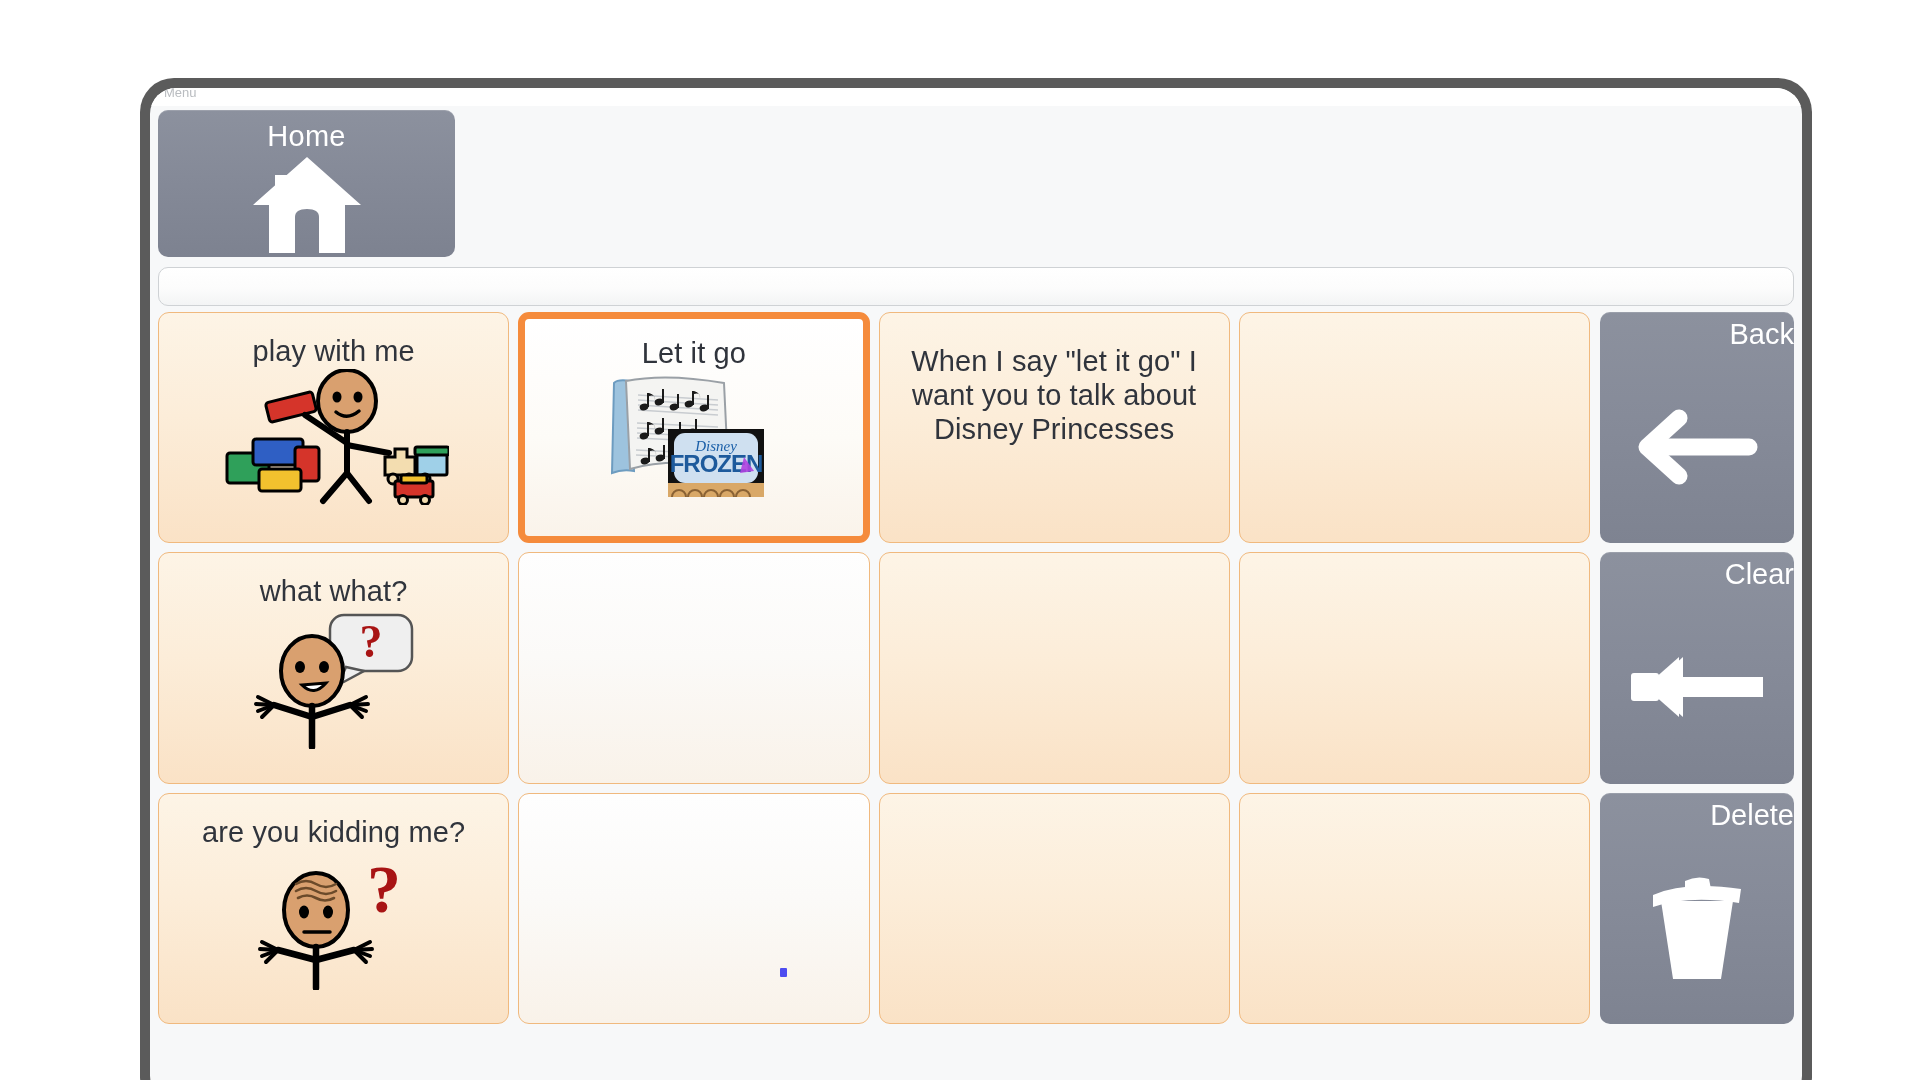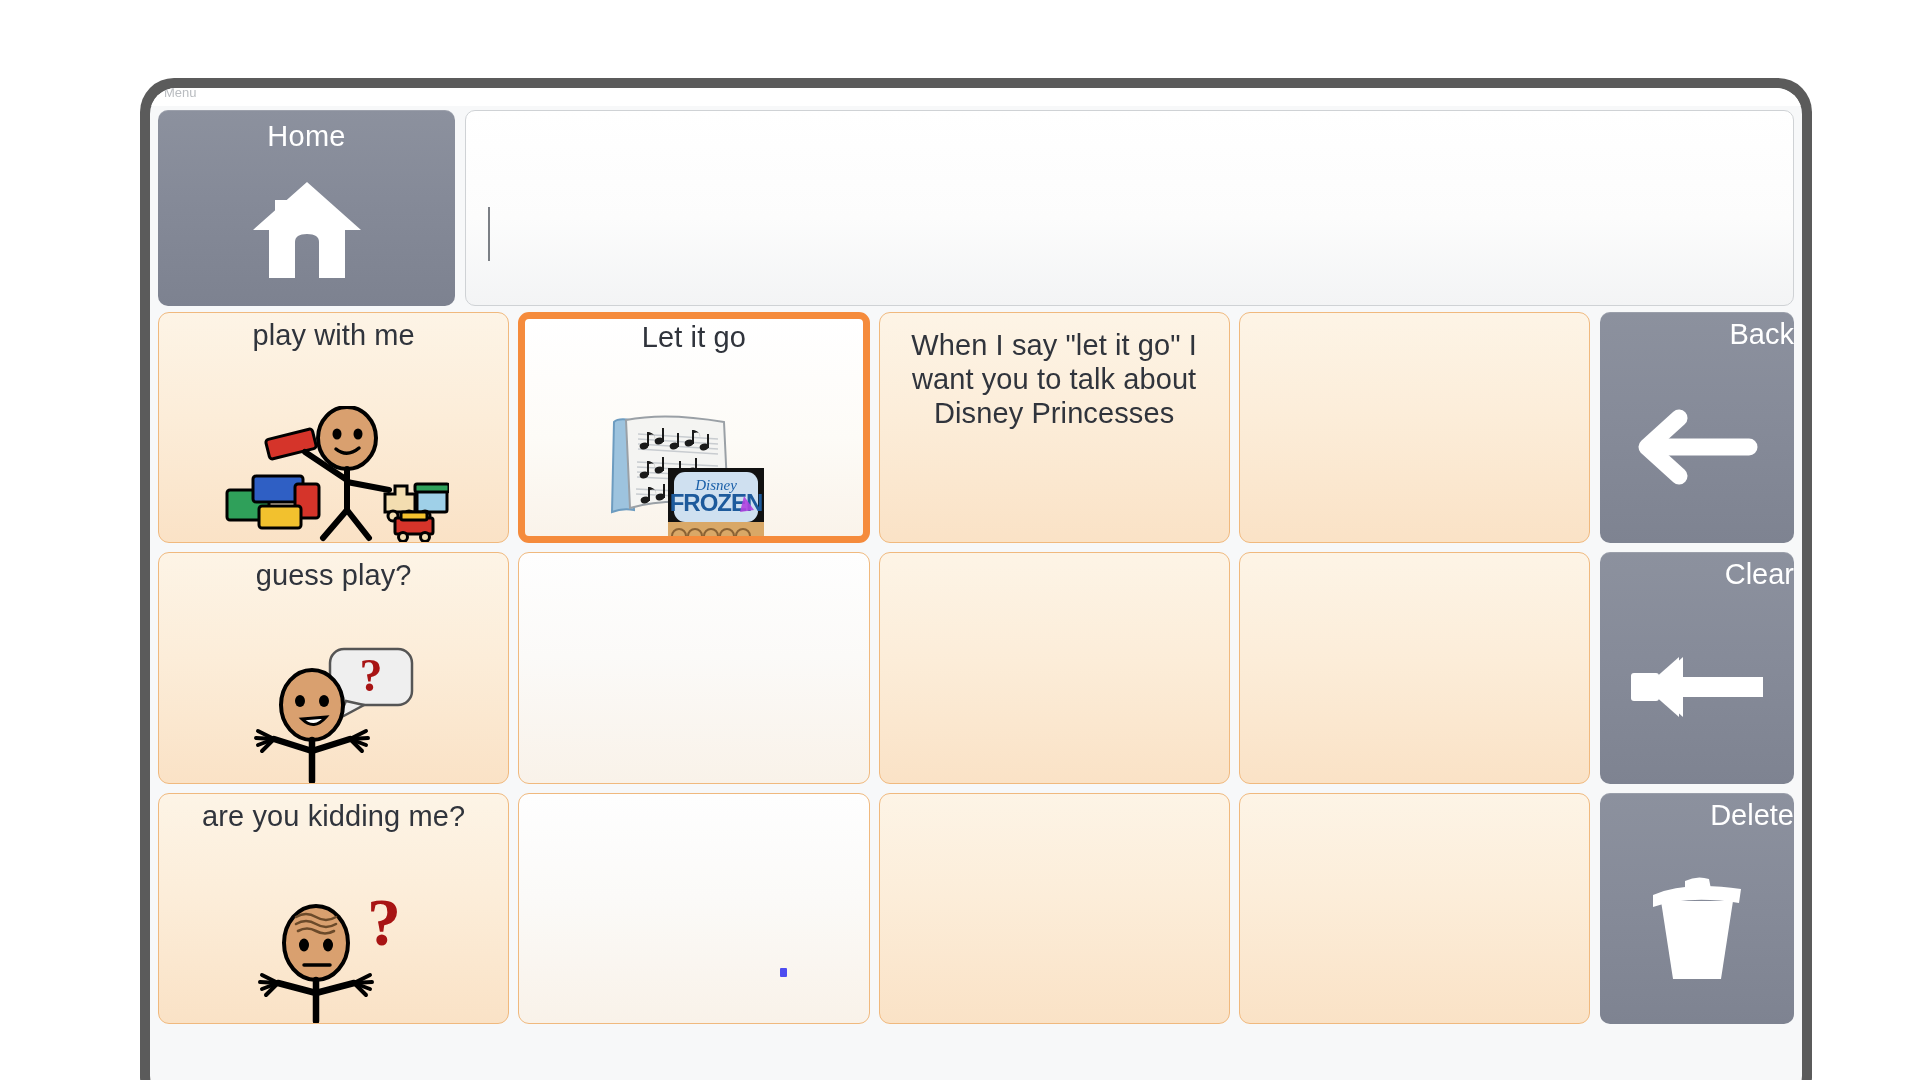--- a/index.html
+++ b/index.html
@@ -50,20 +50,21 @@
     left: 0; top: 16px; right: 0; bottom: 0;
     padding: 6px 8px 0 8px;
   }
 
   
   #top-strip {
     display: flex;
     gap: 10px;
     height: 196px;
     margin-bottom: 6px;
+    flex-direction: column;
   }
 
   .home-button {
     width: 297px;
     background: linear-gradient(180deg, #8c919e 0%, #858a98 45%, #7d8290 100%);
     border-radius: 10px;
     position: relative;
     display: flex;
     flex-direction: column;
     align-items: center;
@@ -151,30 +152,31 @@
     background: linear-gradient(180deg, #ffffff 0%, #fdfbf7 55%, #faf3ea 100%);
   }
   .cell-label {
     font-size: 29px;
     color: #30343c;
     text-align: center;
     line-height: 1.17;
     padding: 6px 8px 0 8px;
     width: 100%;
     letter-spacing: .1px;
+    margin-top: 16px;
   }
   .cell.selected .cell-label { padding-top: 2px; }
   .cell-label.long {
     font-size: 29px;
     padding-top: 16px;
   }
   .cell-symbol {
     flex: 1;
     display: flex;
-    align-items: flex-end;
+    align-items: flex-start;
     justify-content: center;
     width: 100%;
     min-height: 0;
   }
   .cell-symbol svg { max-height: 100%; }
 
   
   .action-button {
     background: linear-gradient(180deg, #8c919e 0%, #868b99 45%, #7e8391 100%);
     border-radius: 10px;
@@ -360,21 +362,21 @@
 
           <div class="cell tinted">
             <span class="cell-label long">When I say "let it go" I want you to talk about Disney Princesses</span>
           </div>
 
           <div class="cell tinted">
             <span class="cell-label"></span>
           </div>
 
           <div class="cell tinted">
-            <span class="cell-label">guess play?</span>
+            <span class="cell-label">what what?</span>
             <span class="cell-symbol">
               <svg width="200" height="140" viewBox="0 0 200 140" aria-hidden="true">
 
                 <rect x="96" y="6" width="82" height="56" rx="14" fill="#efefef" stroke="#555" stroke-width="2.5"></rect>
                 <path d="M112 58 L104 76 L130 62 Z" fill="#efefef" stroke="#555" stroke-width="2.5"></path>
                 <text x="137" y="48" font-family="'Liberation Serif', serif" font-size="46" font-weight="bold" fill="#a81414" text-anchor="middle">?</text>
 
                 <ellipse cx="78" cy="62" rx="31" ry="35" fill="#d9a06f" stroke="#000" stroke-width="4"></ellipse>
                 <ellipse cx="66" cy="58" rx="5" ry="6" fill="#000"></ellipse>
                 <ellipse cx="90" cy="58" rx="5" ry="6" fill="#000"></ellipse>

